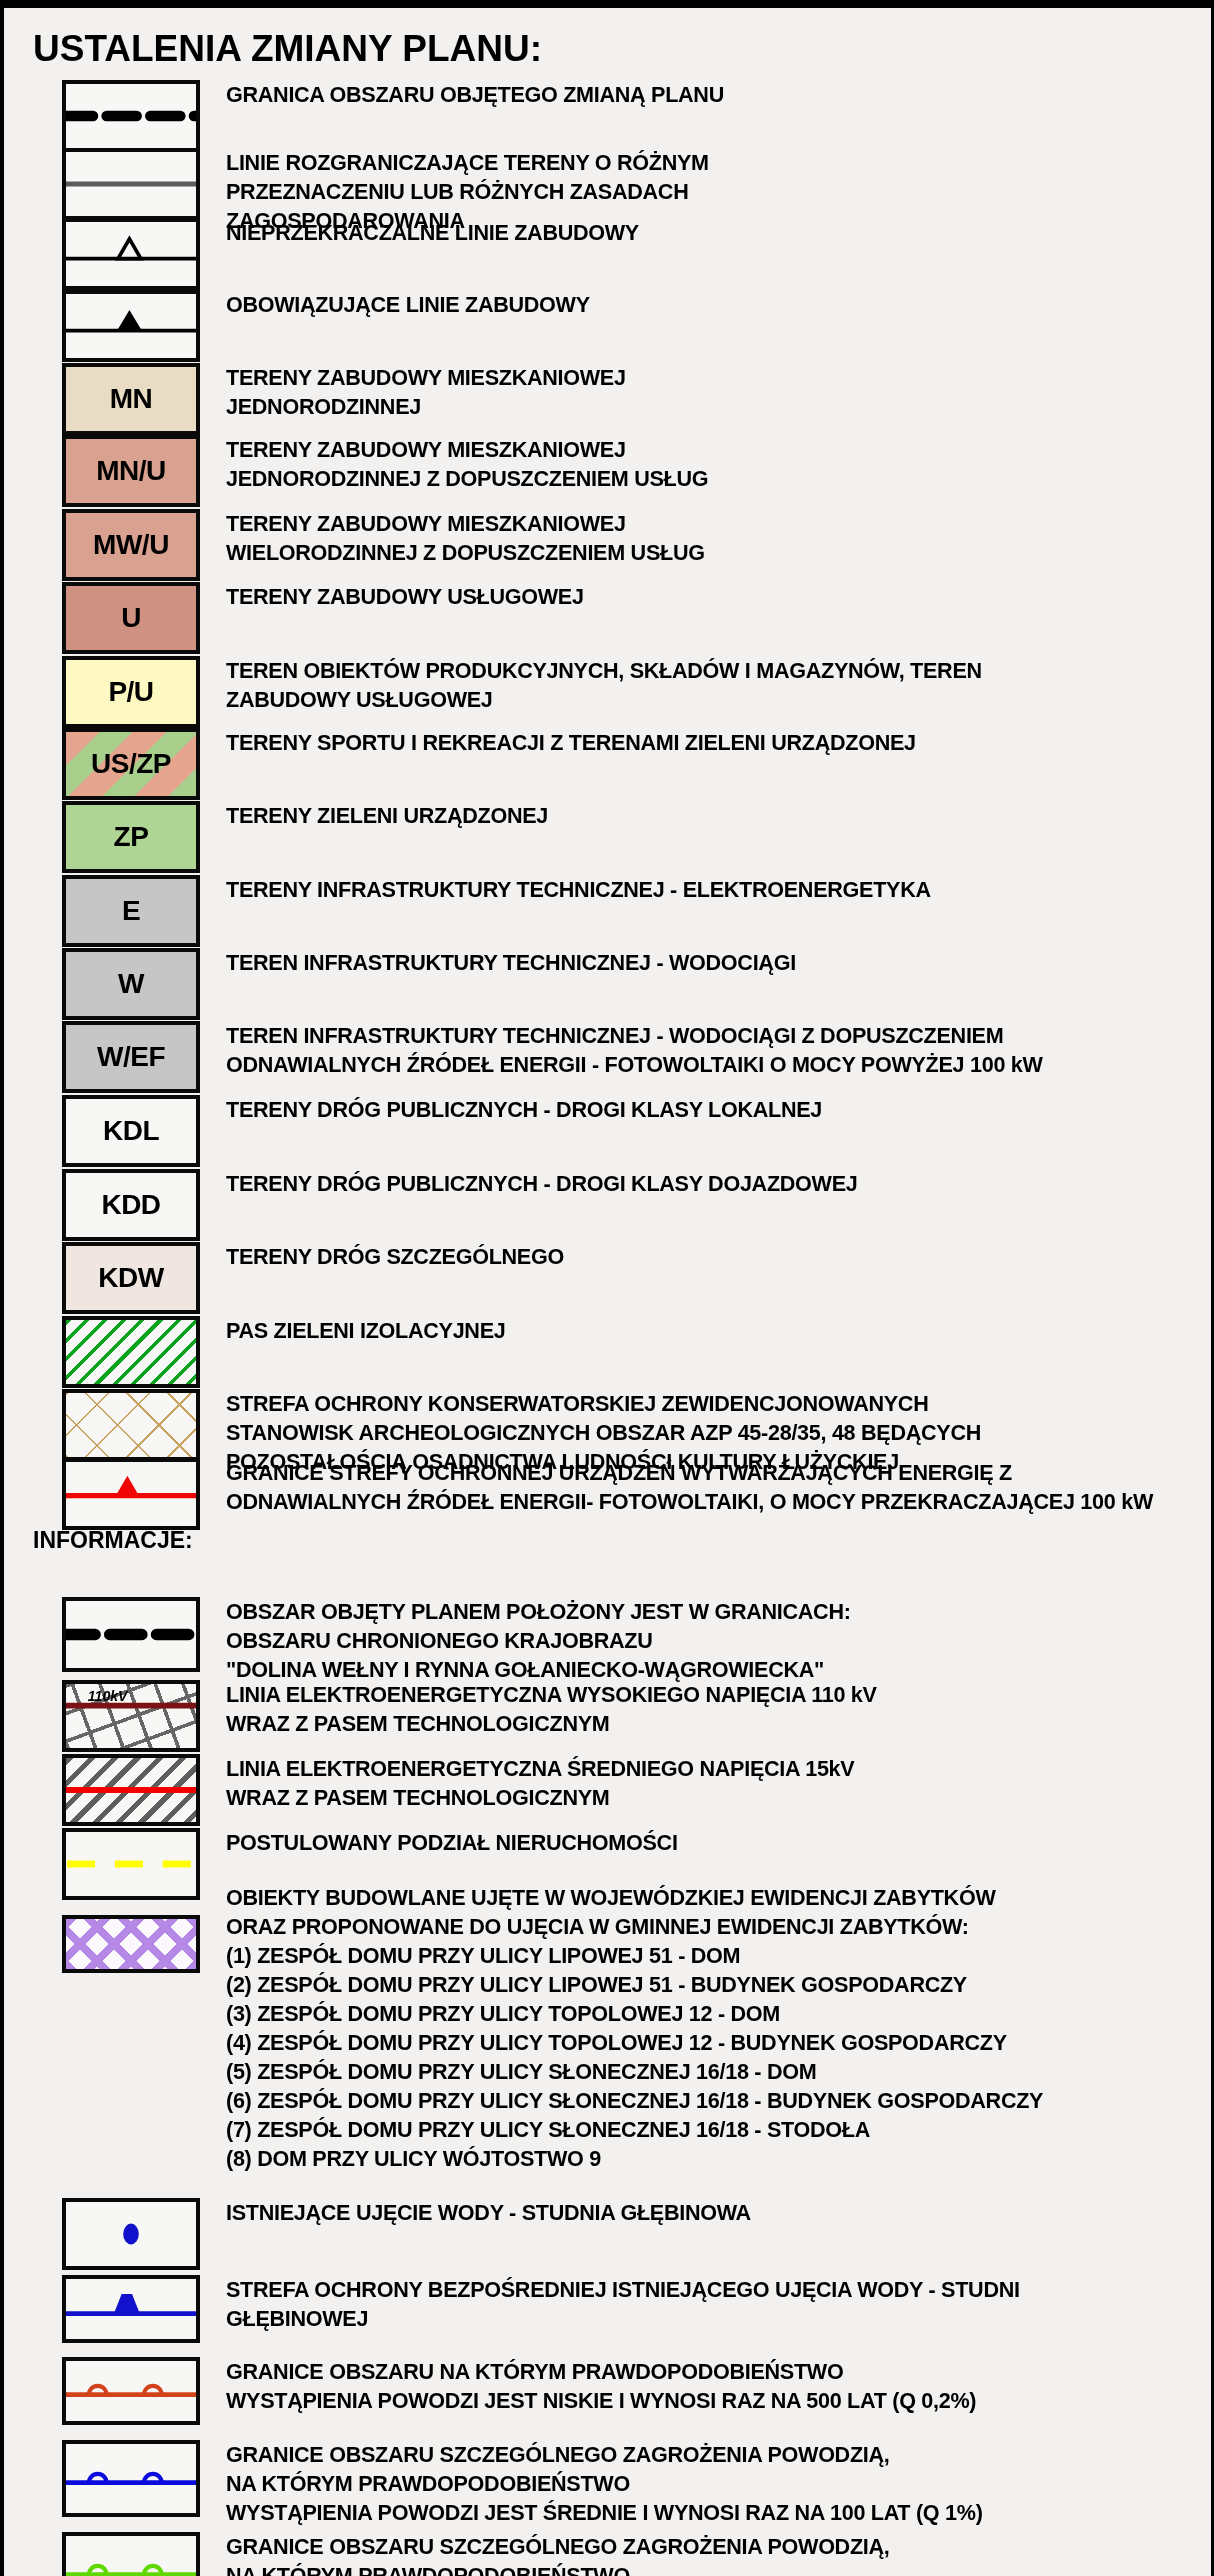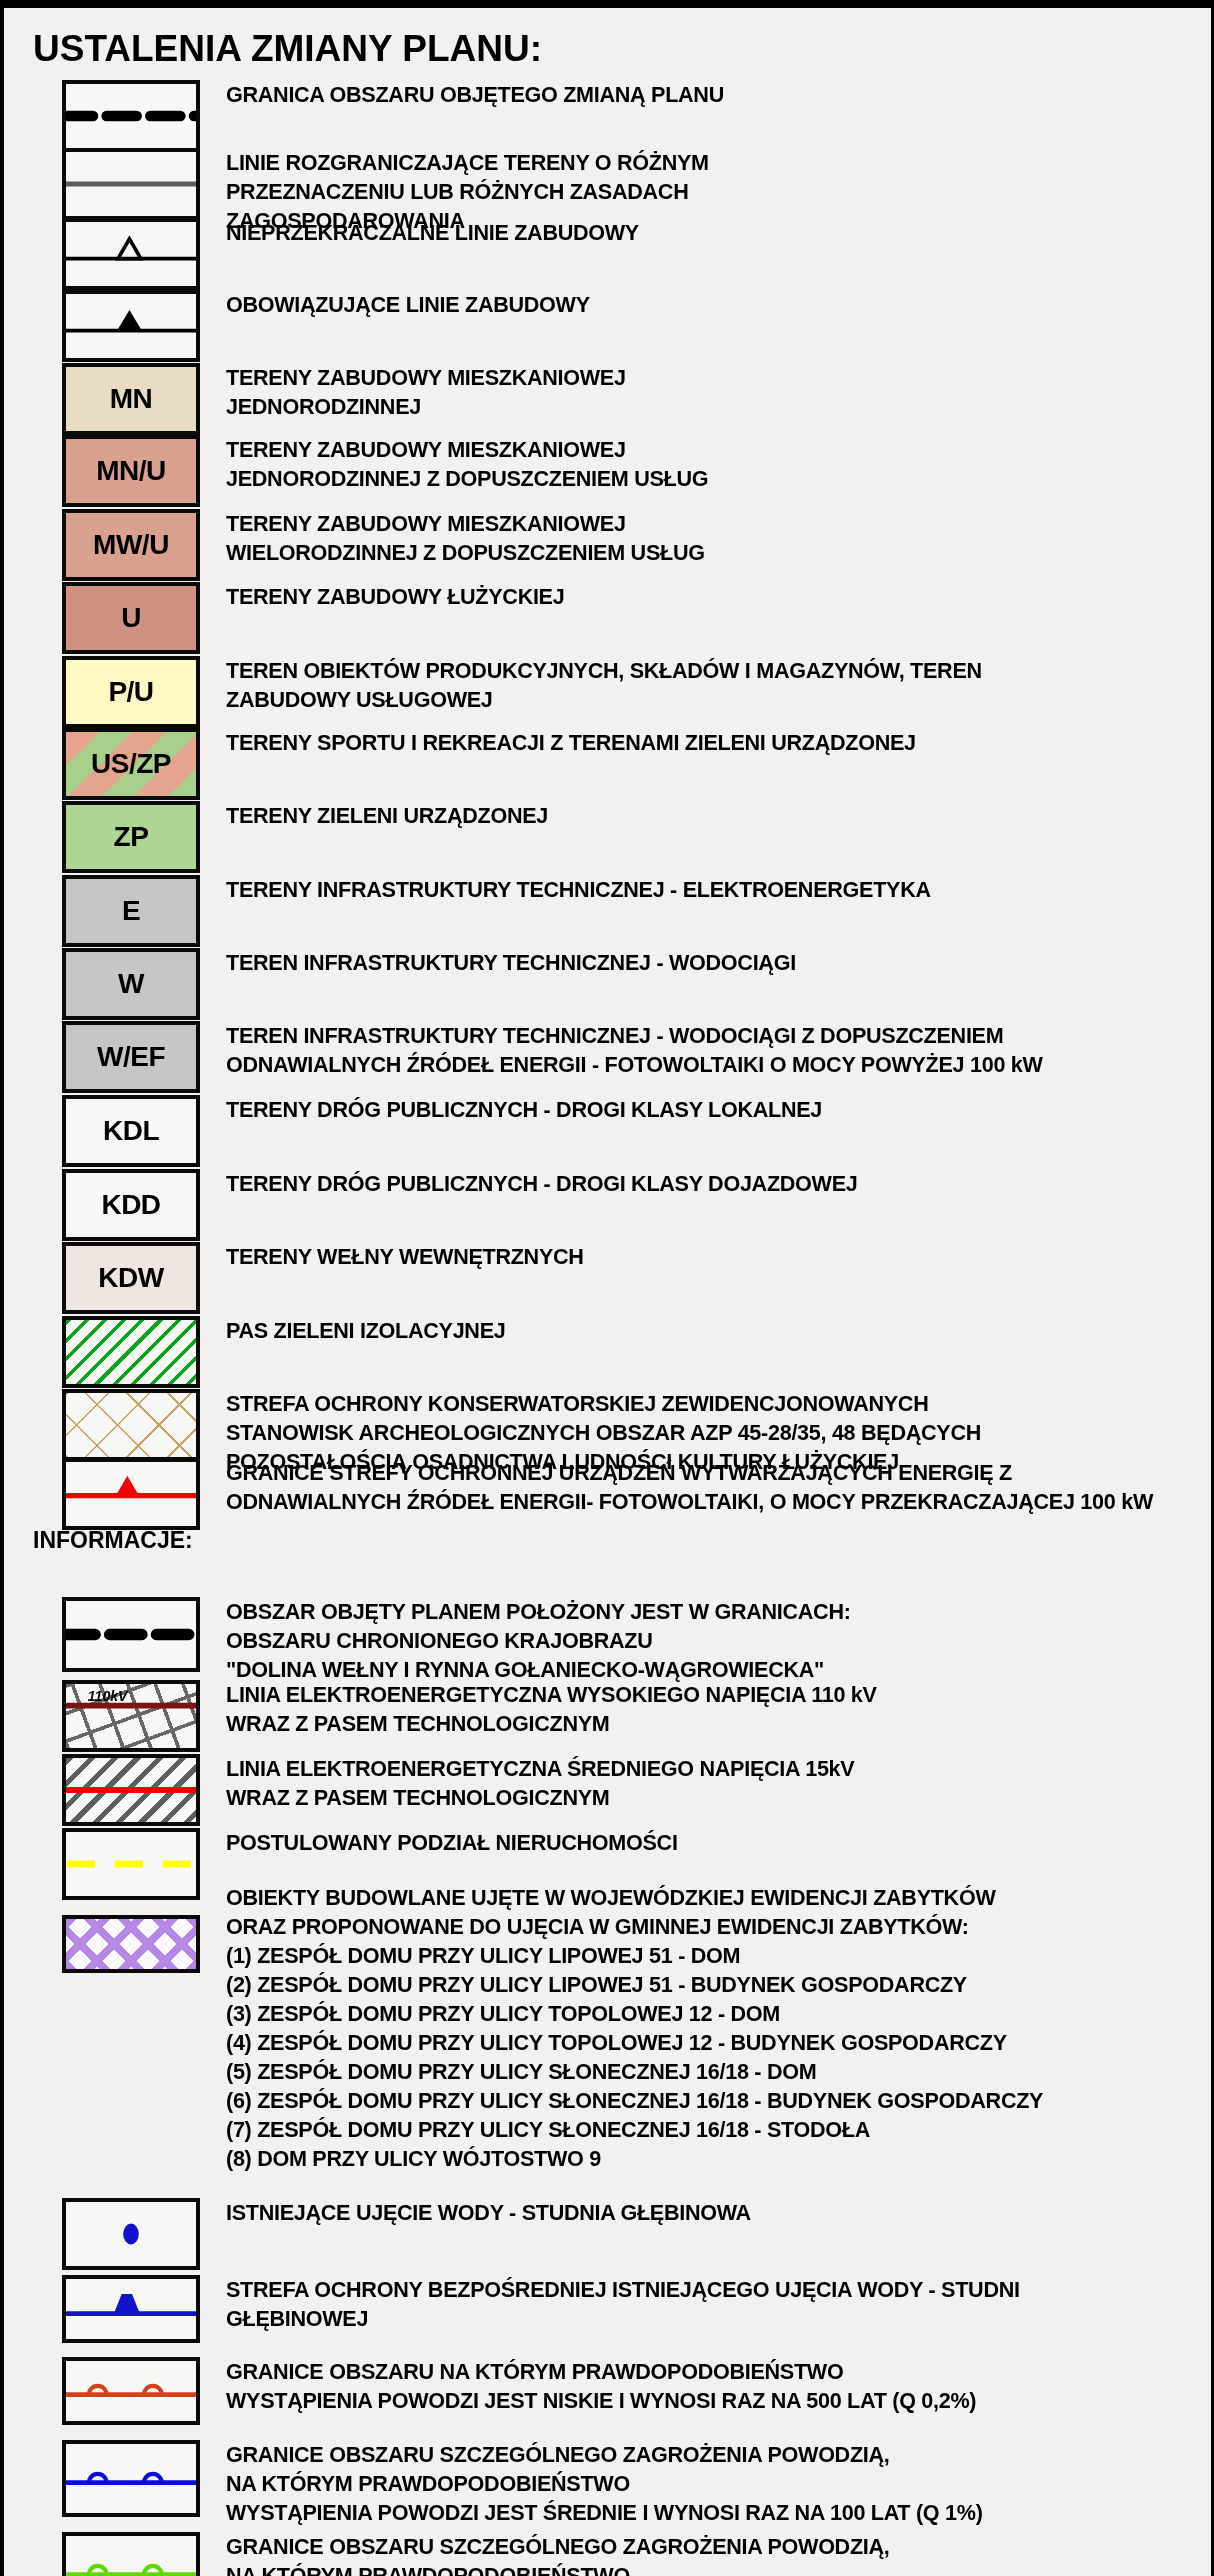--- a/index.html
+++ b/index.html
@@ -106,21 +106,21 @@
       <span class="code">MW/U</span>
     </div>
     <div class="label">TERENY ZABUDOWY MIESZKANIOWEJ
 WIELORODZINNEJ Z DOPUSZCZENIEM USŁUG</div>
   </div>
 
   <div class="row" style="top:574px">
     <div class="sw sw-u">
       <span class="code">U</span>
     </div>
-    <div class="label">TERENY ZABUDOWY ŁUŻYCKIEJ</div>
+    <div class="label">TERENY ZABUDOWY USŁUGOWEJ</div>
   </div>
 
   <div class="row" style="top:648px">
     <div class="sw sw-pu">
       <span class="code">P/U</span>
     </div>
     <div class="label">TEREN OBIEKTÓW PRODUKCYJNYCH, SKŁADÓW I MAGAZYNÓW, TEREN
 ZABUDOWY USŁUGOWEJ</div>
   </div>
 
@@ -171,21 +171,21 @@
     <div class="sw sw-white">
       <span class="code">KDD</span>
     </div>
     <div class="label">TERENY DRÓG PUBLICZNYCH - DROGI KLASY DOJAZDOWEJ</div>
   </div>
 
   <div class="row" style="top:1234px">
     <div class="sw sw-kdw">
       <span class="code">KDW</span>
     </div>
-    <div class="label">TERENY WEŁNY WEWNĘTRZNYCH</div>
+    <div class="label">TERENY DRÓG SZCZEGÓLNEGO</div>
   </div>
 
   <div class="row" style="top:1308px">
     <div class="sw stripes-green"></div>
     <div class="label">PAS ZIELENI IZOLACYJNEJ</div>
   </div>
 
   <div class="row" style="top:1381px">
     <div class="sw lattice-archeo"></div>
     <div class="label">STREFA OCHRONY KONSERWATORSKIEJ ZEWIDENCJONOWANYCH

